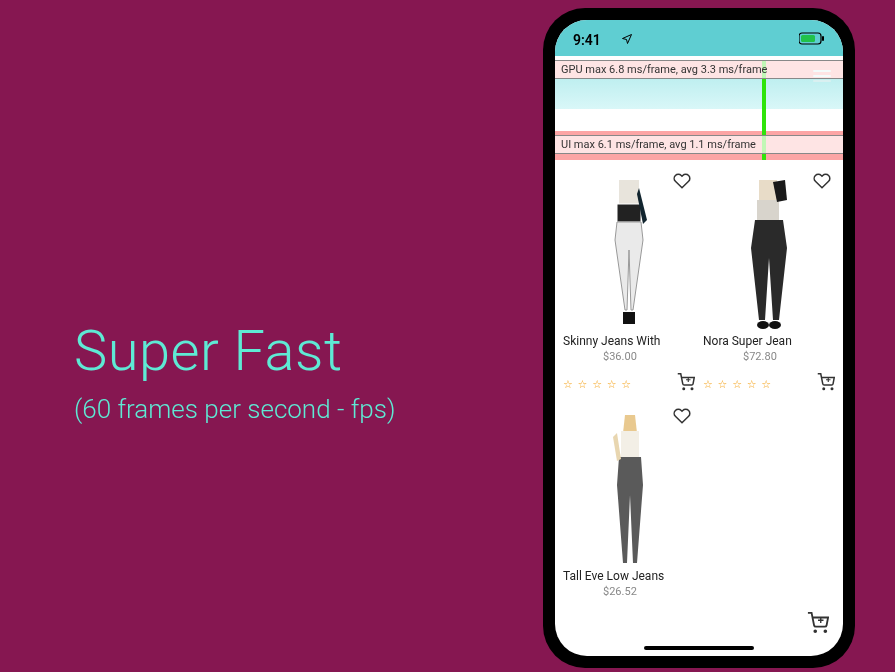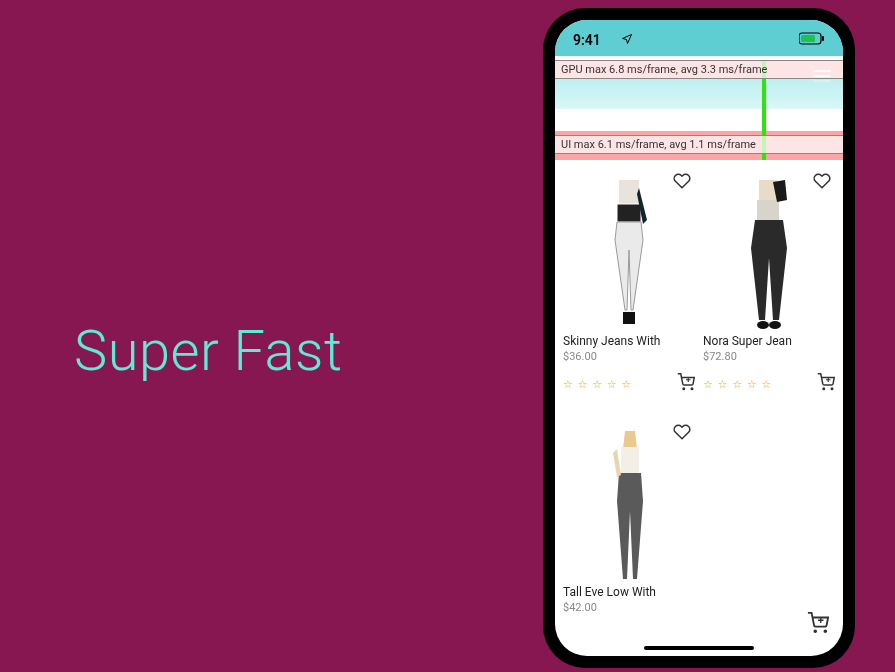--- a/index.html
+++ b/index.html
@@ -101,21 +101,21 @@
     display:flex;
     flex-direction:column;
     justify-content:space-between;
   }
   .hamburger span{
     height:2px; background:#d9f0f1; border-radius:1px;
   }
   .products {
     display: grid;
     grid-template-columns: 1fr 1fr;
-    gap: 20px 8px;
+    gap: 4px 8px;
     padding: 4px 8px 0;
   }
   .card {
     position: relative;
     padding-top: 4px;
   }
   .heart {
     position: absolute;
     right: 4px;
     top: 8px;
@@ -131,20 +131,21 @@
     font-size: 12px;
     color: #222;
     margin-top: 4px;
     white-space: nowrap;
     overflow: hidden;
   }
   .p-price {
     font-size: 11px;
     color: #888;
     margin-top: 2px;
+    margin-left: 40px;
   }
   .card-foot {
     display:flex;
     justify-content:space-between;
     align-items:center;
     margin-top: 10px;
   }
   .stars {
     color: #f5a623;
     font-size: 11px;
@@ -162,20 +163,21 @@
   .sil1 { width:60px;height:150px; }
   .sil2 { width:72px;height:150px; }
   .sil3 { width:60px;height:150px; }
   .sil4 { width:80px;height:150px; }
 </style>
 </head>
 <body>
 
 <div class="slide-text">
   <div class="slide-title">Super Fast</div>
+  <div class="slide-sub">(60 frames per second - fps)</div>
 </div>
 
 <div class="phone">
   <div class="screen">
 
     <div class="status-bar">
       <div class="status-left">
         <span>9:41</span>
         <span>
           <svg width="12" height="12" viewBox="0 0 24 24" fill="none" stroke="#000" stroke-width="2">
@@ -278,22 +280,22 @@
             </svg>
         </span>
         <div class="imgwrap">
           <svg class="sil sil3" viewBox="0 0 60 150">
             <path d="M26 0 L36 0 L38 18 L24 18 Z" fill="#e9c98f"></path>
             <rect x="22" y="16" width="18" height="26" fill="#f3efe6"></rect>
             <path d="M20 42 L42 42 L44 70 L38 148 L34 148 L31 80 L28 148 L24 148 L18 70 Z" fill="#5a5a5a"></path>
             <path d="M18 18 L22 44 L18 46 L14 22 Z" fill="#e8d6b0"></path>
           </svg>
         </div>
-        <div class="p-title">Tall Eve Low With</div>
-        <div class="p-price">$42.00</div>
+        <div class="p-title">Tall Eve Low Jeans</div>
+        <div class="p-price">$26.52</div>
       </div>
 
 
     </div>
 
     <span style="position:absolute; right:14px; bottom:18px;">
       <svg width="22" height="22" viewBox="0 0 24 24" fill="none" stroke="#333" stroke-width="2">
           <circle cx="9" cy="21" r="1"></circle>
           <circle cx="20" cy="21" r="1"></circle>
           <path d="M1 1h4l2.7 13.4a2 2 0 0 0 2 1.6h9.7a2 2 0 0 0 2-1.6L23 6H6"></path>

